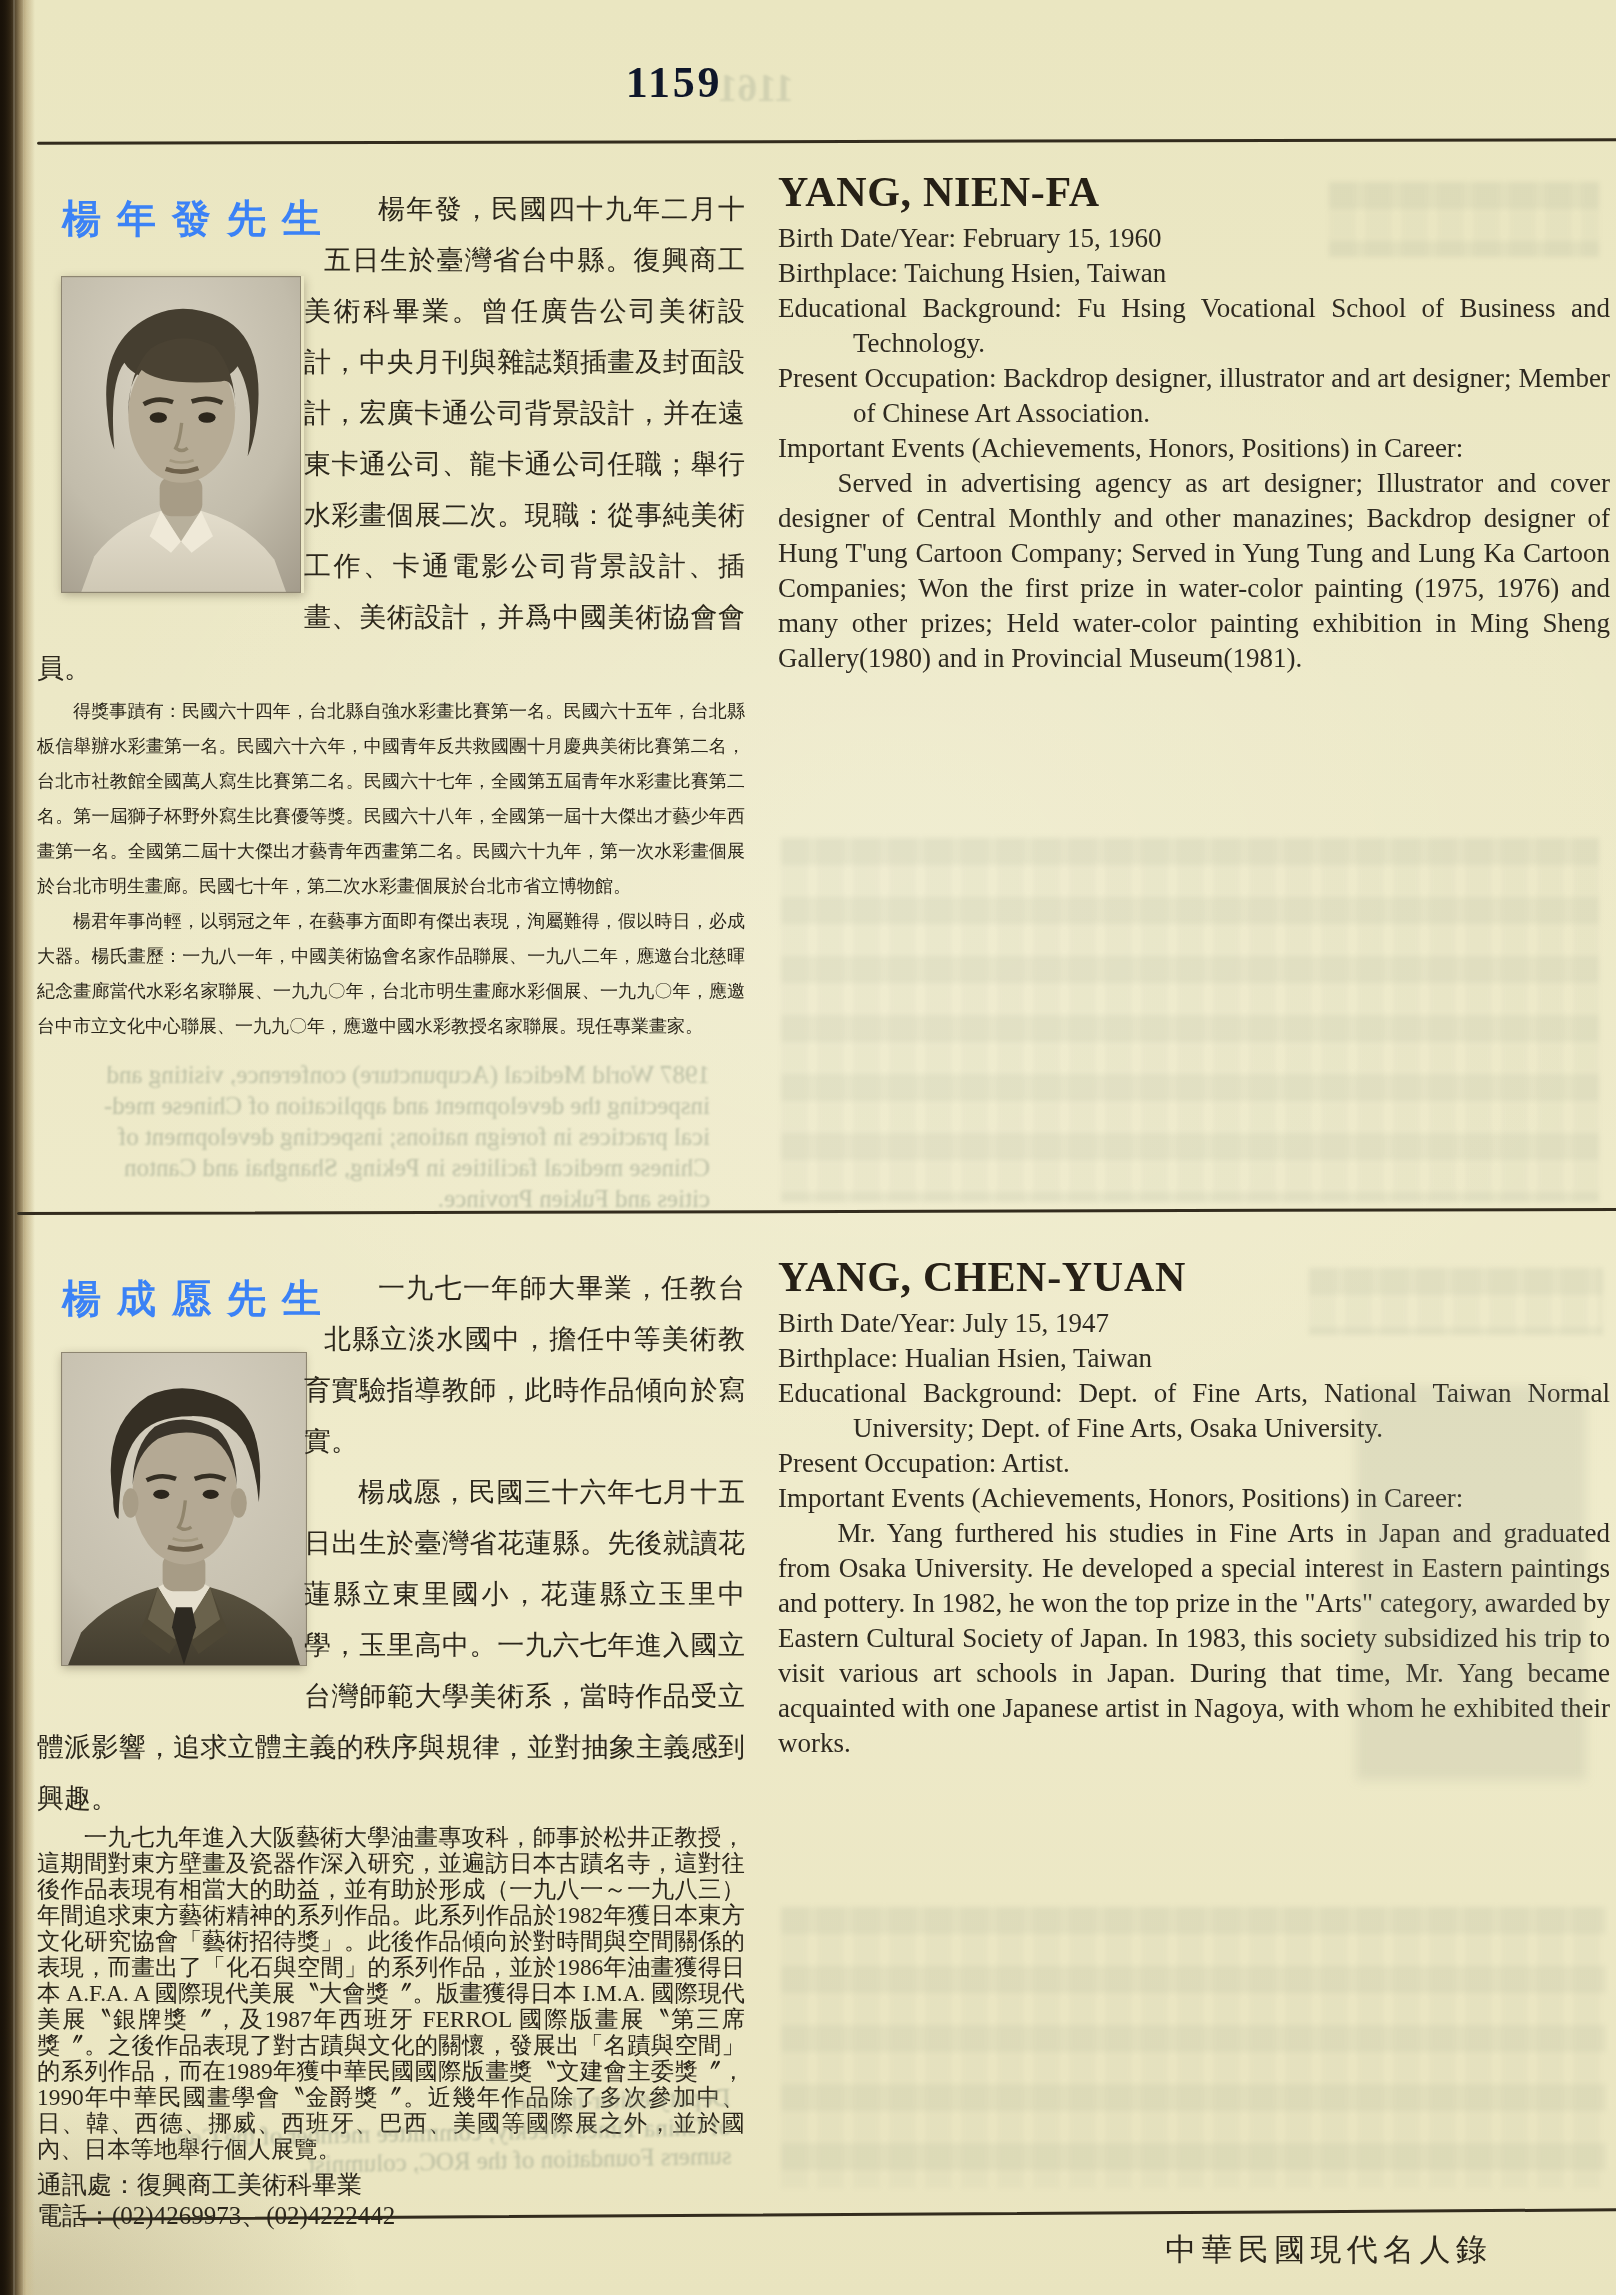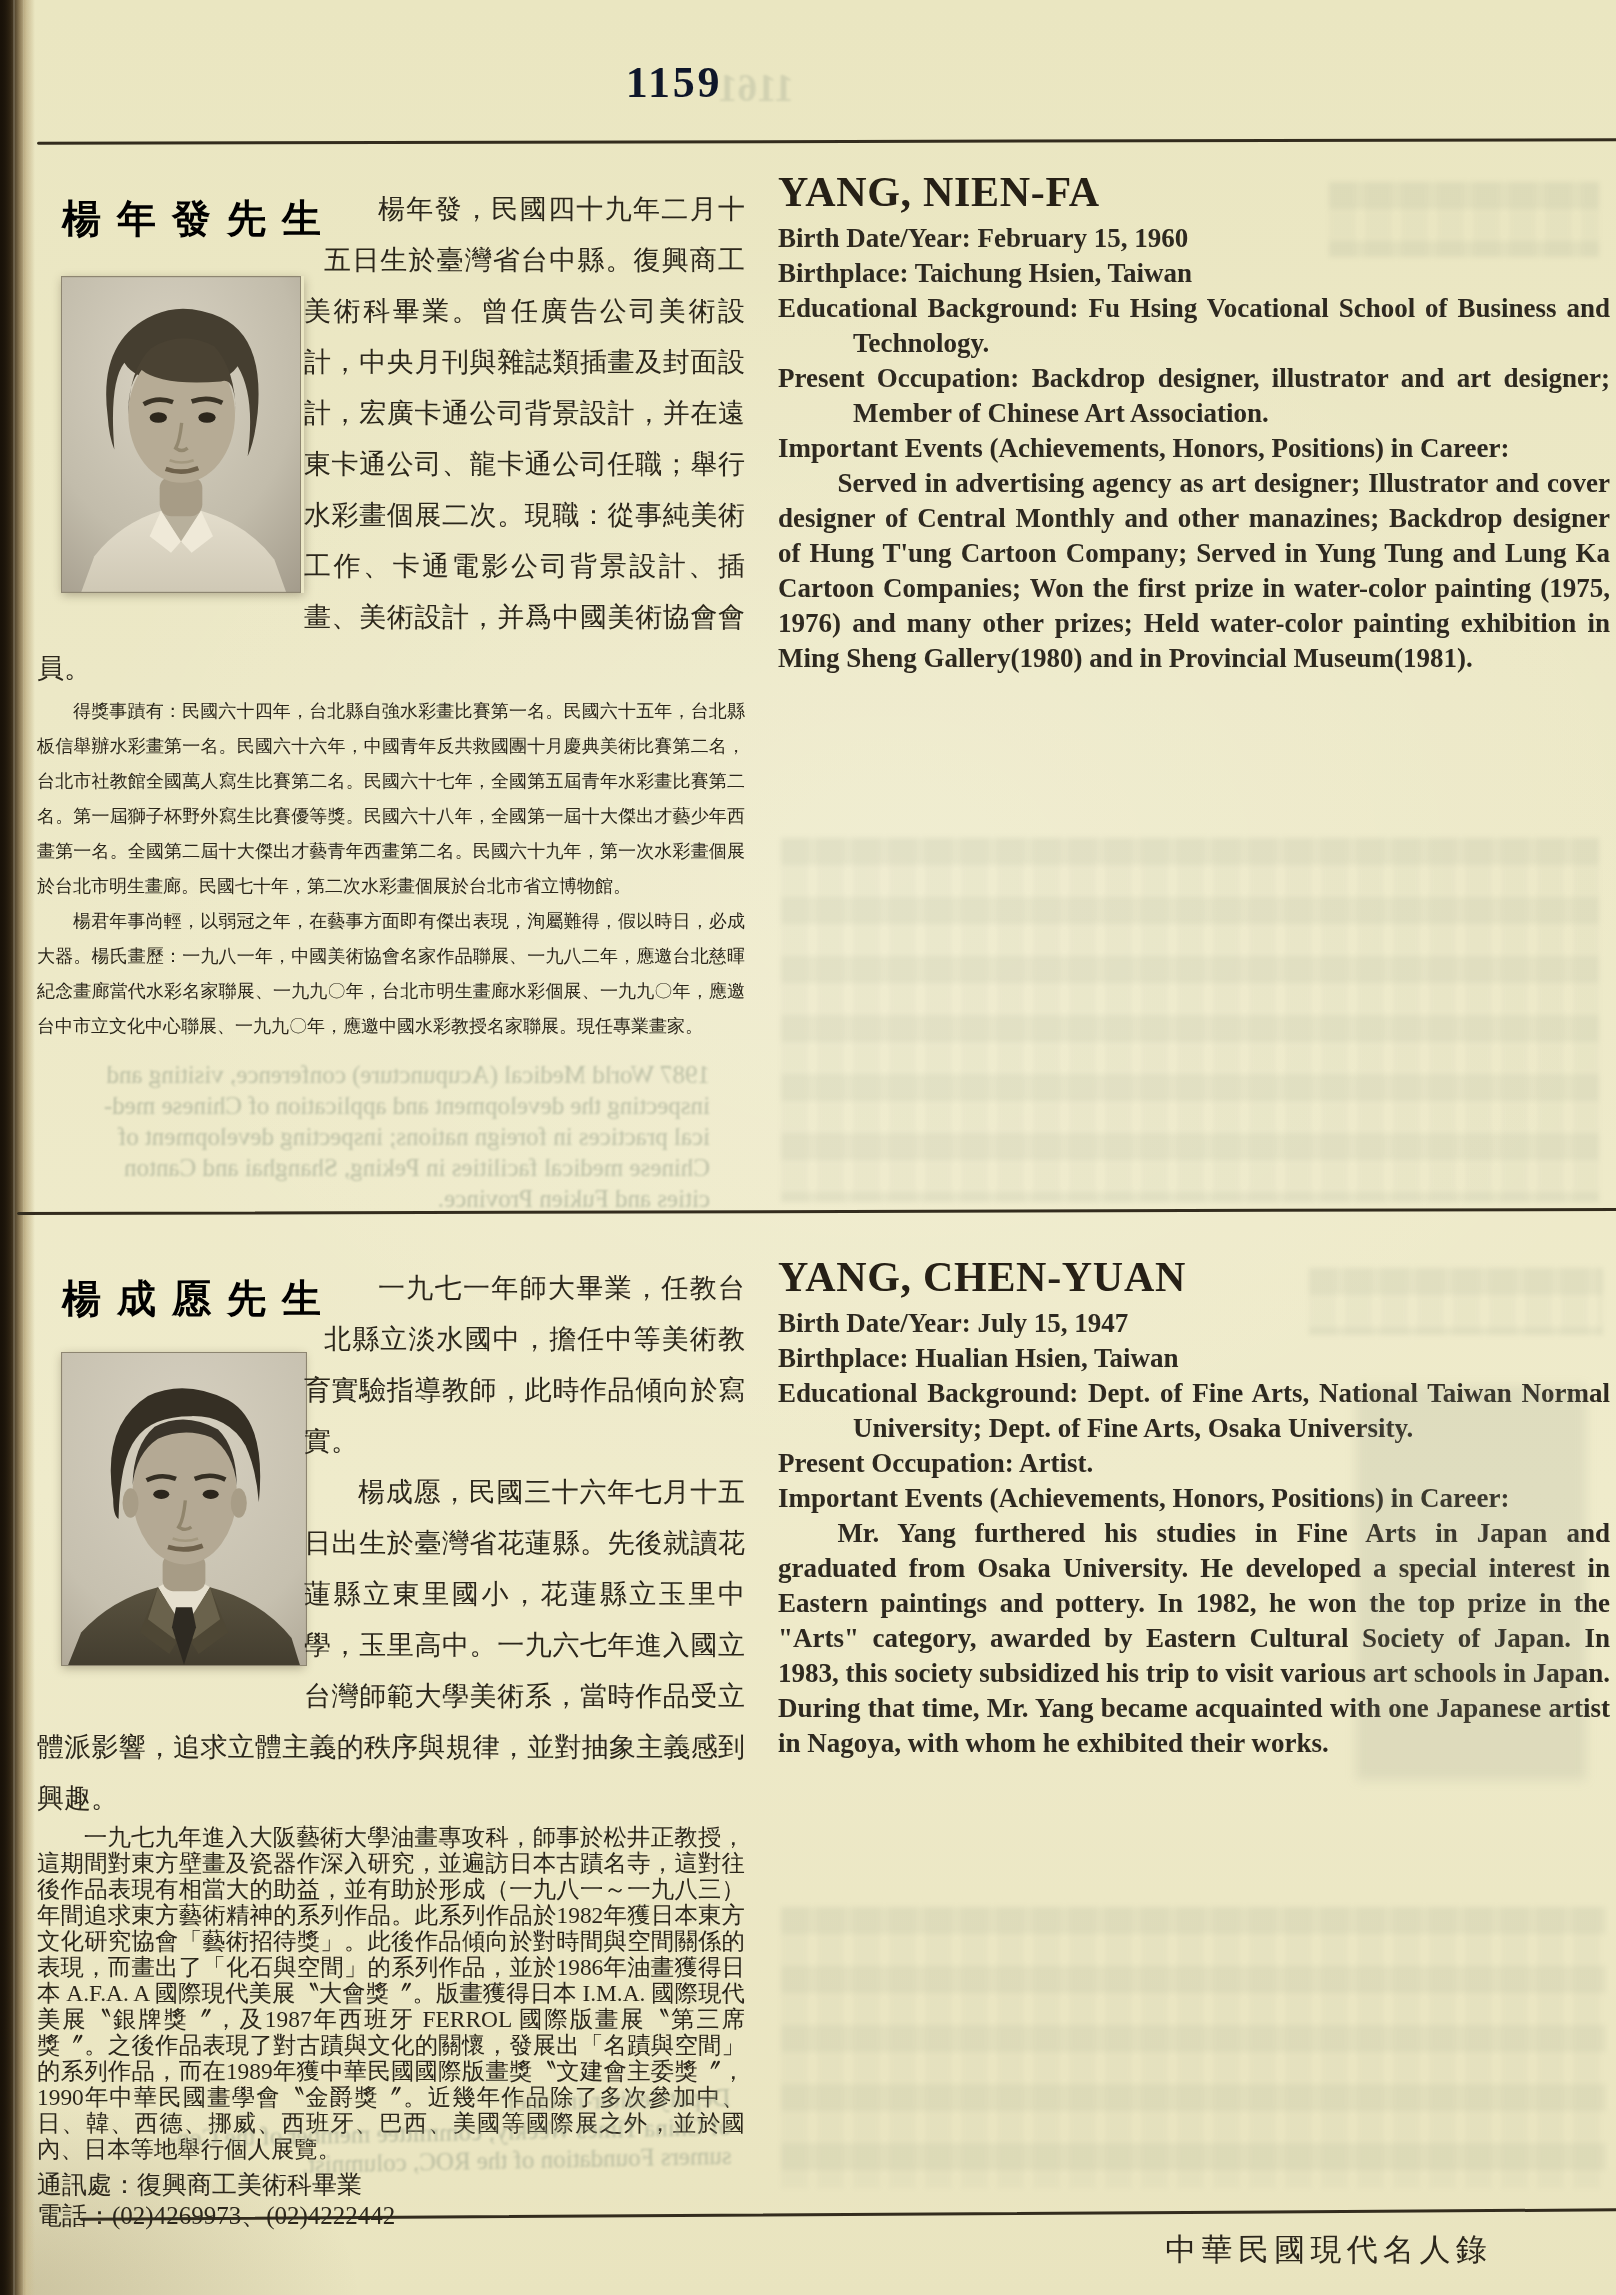--- a/index.html
+++ b/index.html
@@ -30,40 +30,40 @@
 
   
   .col-left{position:absolute;left:37px;width:708px;}
   .col-right{position:absolute;left:778px;width:832px;}
   .e1-left{top:168px;padding-top:16px;}
   .e1-right{top:175px;}
   .e2-left{top:1250px;padding-top:13.4px;}
   .e2-right{top:1260px;}
 
   .head-float{float:left;width:287px;}
-  .entry-heading{font-size:39px;font-weight:bold;letter-spacing:16px;color:#000000;
+  .entry-heading{font-size:39px;font-weight:bold;letter-spacing:16px;color:#3b82f6;
     padding:9.4px 0 0 25px;margin:0;white-space:nowrap;}
   .e1-left .head-float{height:80px;}
   .e2-left .head-float{height:77px;}
   .photo-float{float:left;clear:left;width:267px;}
   .photo-frame{margin:12px 0 17.4px 24px;box-shadow:1.3px 2.7px 9.4px rgba(60,50,30,.35);}
   .photo-frame svg{display:block;}
 
   .cn{font-size:27px;line-height:51px;text-align:justify;color:#2b261b;}
   .cn p{margin:0;}
   .ind{text-indent:2em;}
   .cn-tight{clear:left;font-size:18px;line-height:35px;text-align:justify;}
   .e2-left .cn-tight{font-size:23.4px;line-height:26px;}
   .cn-tight p{margin:0;}
   .contact{margin-top:6.7px;font-size:25px;line-height:31px;}
   .contact p{margin:0;}
 
   .en{font-size:27px;line-height:35px;text-align:justify;color:#2e2920;}
   .en-name{font-size:42px;font-weight:bold;letter-spacing:0.7px;margin:0 0 10.7px 0;color:#262016;}
-  .en p{margin:0;font-weight:bold;}
+  .en p{margin:0;}
   .hang{padding-left:75px;text-indent:-75px;}
   .career{text-indent:2.2em;}
 
   
   .ghost-en{position:absolute;transform:scaleX(-1);color:#929c85;opacity:.55;
     filter:blur(1.1px);font-size:25px;line-height:31px;}
   .ghost-en div{white-space:nowrap;overflow:hidden;}
   .e2-ghost{transform:scaleX(-1) rotate(1.2deg);font-size:25px;line-height:29px;}
   .ghost-cjk{position:absolute;opacity:.5;filter:blur(2.7px);
     background:

